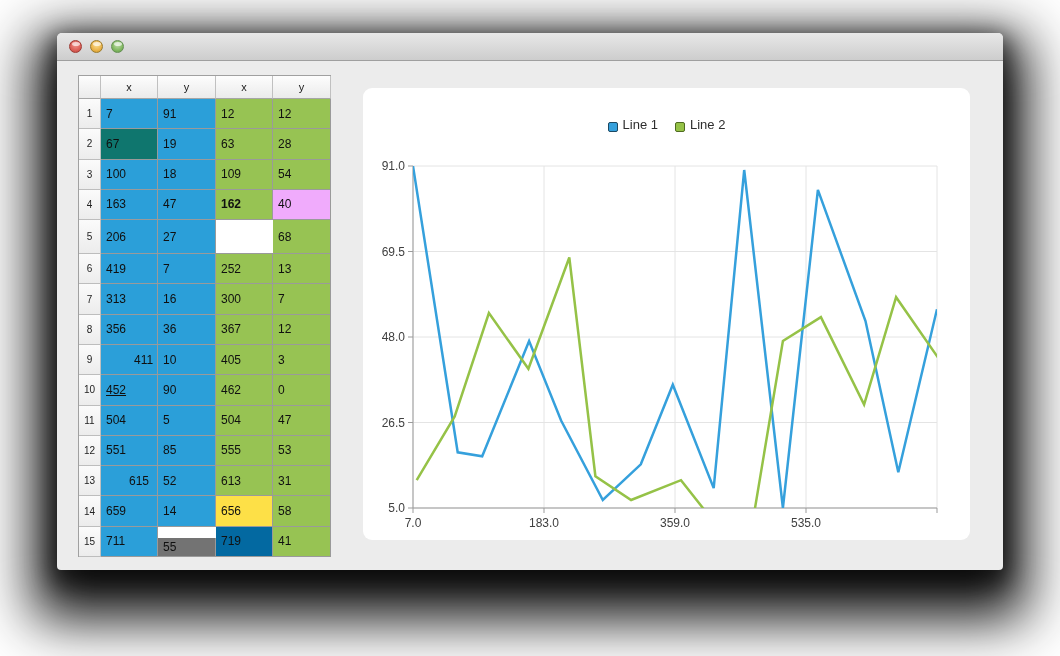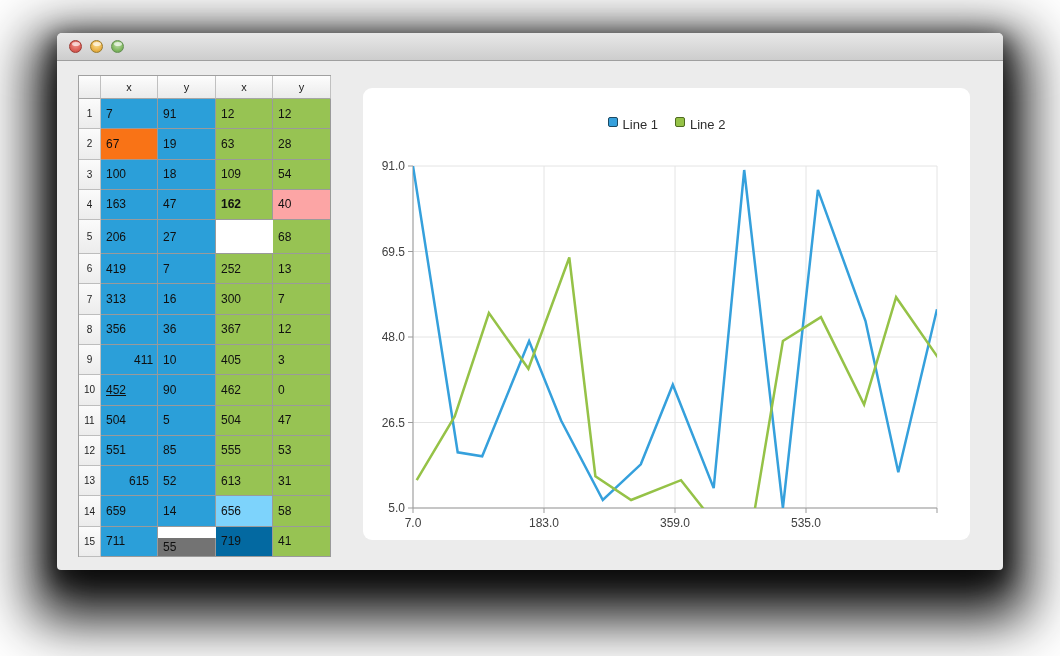--- a/index.html
+++ b/index.html
@@ -38,21 +38,21 @@
     background:linear-gradient(#fbfbfb,#ececec);
     border-right:1px solid #c0c0c0;border-bottom:1px solid #bdbdbd;}
   .dcell{font-size:12px;color:#101010;padding-left:5px;
     border-right:1px solid #9a9a9a;border-bottom:1px solid #9a9a9a;}
 
   
   .chart-card{position:absolute;left:306px;top:55px;width:607px;height:452px;
     background:#ffffff;border-radius:9px;}
   .legend{position:absolute;left:0;top:29px;width:100%;display:flex;justify-content:center;
     gap:17px;align-items:center;}
-  .legend-item{display:flex;align-items:flex-start;gap:5px;}
+  .legend-item{display:flex;align-items:flex-end;gap:5px;}
   .legend-marker{width:10px;height:10px;border-radius:2px;box-sizing:border-box;}
   .legend-label{font-size:13px;color:#2e2e2e;}
   .chart-svg{position:absolute;left:0;top:0;}
 </style>
 </head>
 <body>
 
 <div class="stage">
   <div class="window">
 
@@ -69,34 +69,34 @@
         <div class="hcell">x</div>
         <div class="hcell">y</div>
         <div class="hcell">x</div>
         <div class="hcell">y</div>
         <div class="rnum">1</div>
         <div class="dcell" style="background: rgb(43, 159, 217);">7</div>
         <div class="dcell" style="background: rgb(43, 159, 217);">91</div>
         <div class="dcell" style="background: rgb(151, 195, 83);">12</div>
         <div class="dcell" style="background: rgb(151, 195, 83);">12</div>
         <div class="rnum">2</div>
-        <div class="dcell" style="background: #f97316;">67</div>
+        <div class="dcell" style="background: #0f766e;">67</div>
         <div class="dcell" style="background: rgb(43, 159, 217);">19</div>
         <div class="dcell" style="background: rgb(151, 195, 83);">63</div>
         <div class="dcell" style="background: rgb(151, 195, 83);">28</div>
         <div class="rnum">3</div>
         <div class="dcell" style="background: rgb(43, 159, 217);">100</div>
         <div class="dcell" style="background: rgb(43, 159, 217);">18</div>
         <div class="dcell" style="background: rgb(151, 195, 83);">109</div>
         <div class="dcell" style="background: rgb(151, 195, 83);">54</div>
         <div class="rnum">4</div>
         <div class="dcell" style="background: rgb(43, 159, 217);">163</div>
         <div class="dcell" style="background: rgb(43, 159, 217);">47</div>
         <div class="dcell" style="background: rgb(151, 195, 83); font-weight: bold;">162</div>
-        <div class="dcell" style="background: #fca5a5;">40</div>
+        <div class="dcell" style="background: #f0abfc;">40</div>
         <div class="rnum">5</div>
         <div class="dcell" style="background: rgb(43, 159, 217);">206</div>
         <div class="dcell" style="background: rgb(43, 159, 217);">27</div>
         <div class="dcell" style="background: rgb(151, 195, 83); margin-top: 33px;">217</div>
         <div class="dcell" style="background: rgb(151, 195, 83);">68</div>
         <div class="rnum">6</div>
         <div class="dcell" style="background: rgb(43, 159, 217);">419</div>
         <div class="dcell" style="background: rgb(43, 159, 217);">7</div>
         <div class="dcell" style="background: rgb(151, 195, 83);">252</div>
         <div class="dcell" style="background: rgb(151, 195, 83);">13</div>
@@ -131,21 +131,21 @@
         <div class="dcell" style="background: rgb(151, 195, 83);">555</div>
         <div class="dcell" style="background: rgb(151, 195, 83);">53</div>
         <div class="rnum">13</div>
         <div class="dcell" style="background: rgb(43, 159, 217); padding-left: 28px;">615</div>
         <div class="dcell" style="background: rgb(43, 159, 217);">52</div>
         <div class="dcell" style="background: rgb(151, 195, 83);">613</div>
         <div class="dcell" style="background: rgb(151, 195, 83);">31</div>
         <div class="rnum">14</div>
         <div class="dcell" style="background: rgb(43, 159, 217);">659</div>
         <div class="dcell" style="background: rgb(43, 159, 217);">14</div>
-        <div class="dcell" style="background: #7dd3fc;">656</div>
+        <div class="dcell" style="background: #fde047;">656</div>
         <div class="dcell" style="background: rgb(151, 195, 83);">58</div>
         <div class="rnum">15</div>
         <div class="dcell" style="background: rgb(43, 159, 217);">711</div>
         <div class="dcell" style="background: #737373; margin-top: 11px;">55</div>
         <div class="dcell" style="background: #0369a1; text-align: right;">719</div>
         <div class="dcell" style="background: rgb(151, 195, 83);">41</div>
       </div>
 
     <div class="chart-card">
       <svg class="chart-svg" width="607" height="452">

